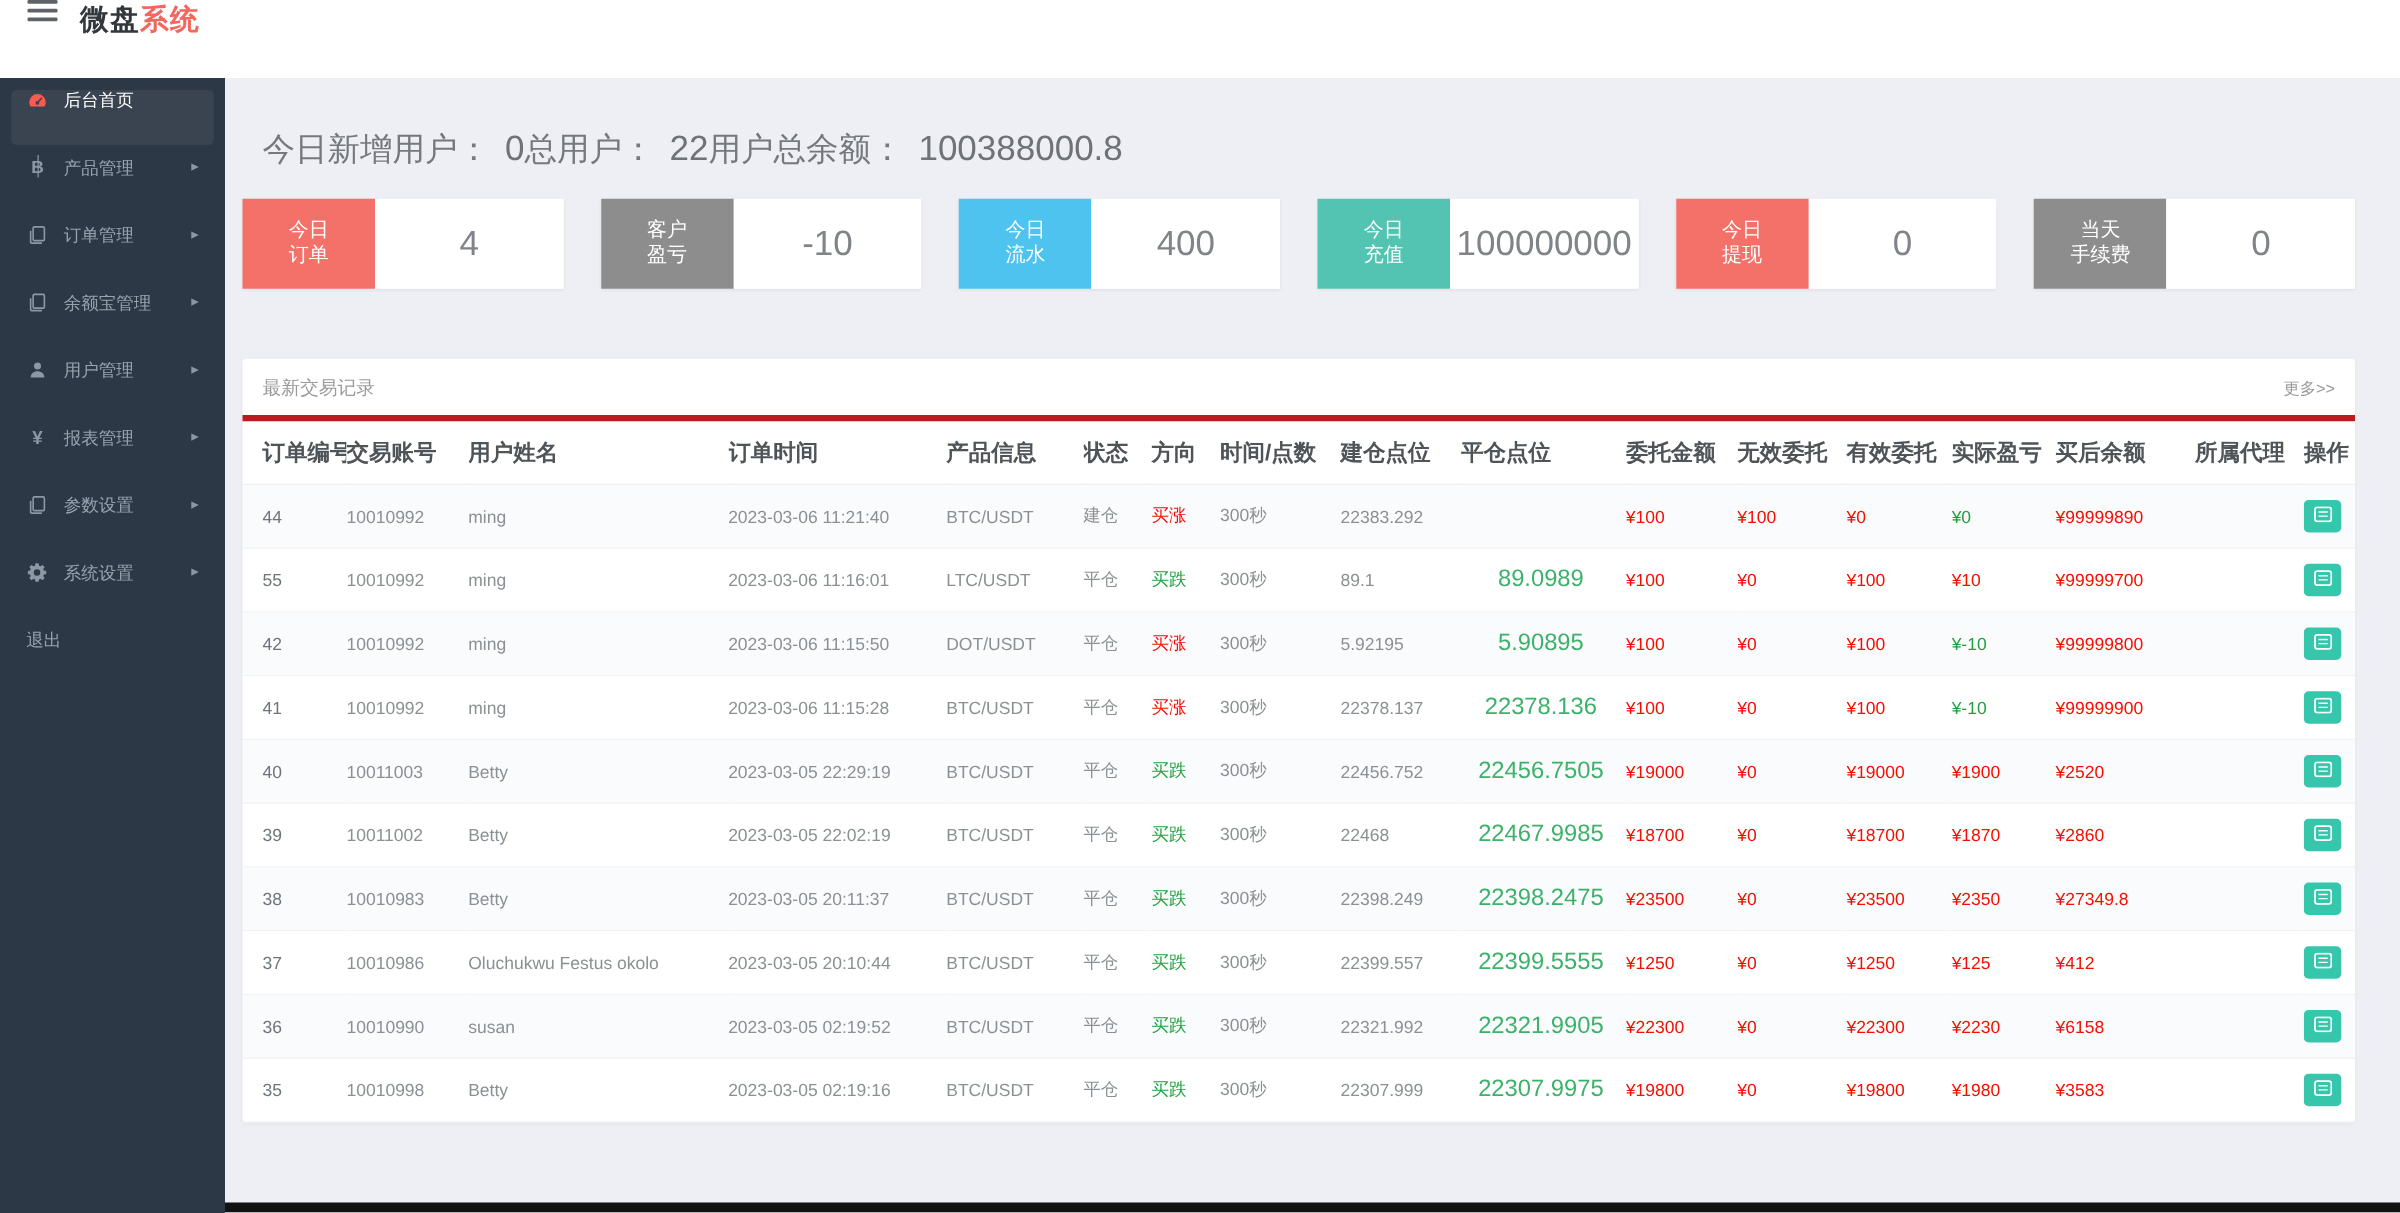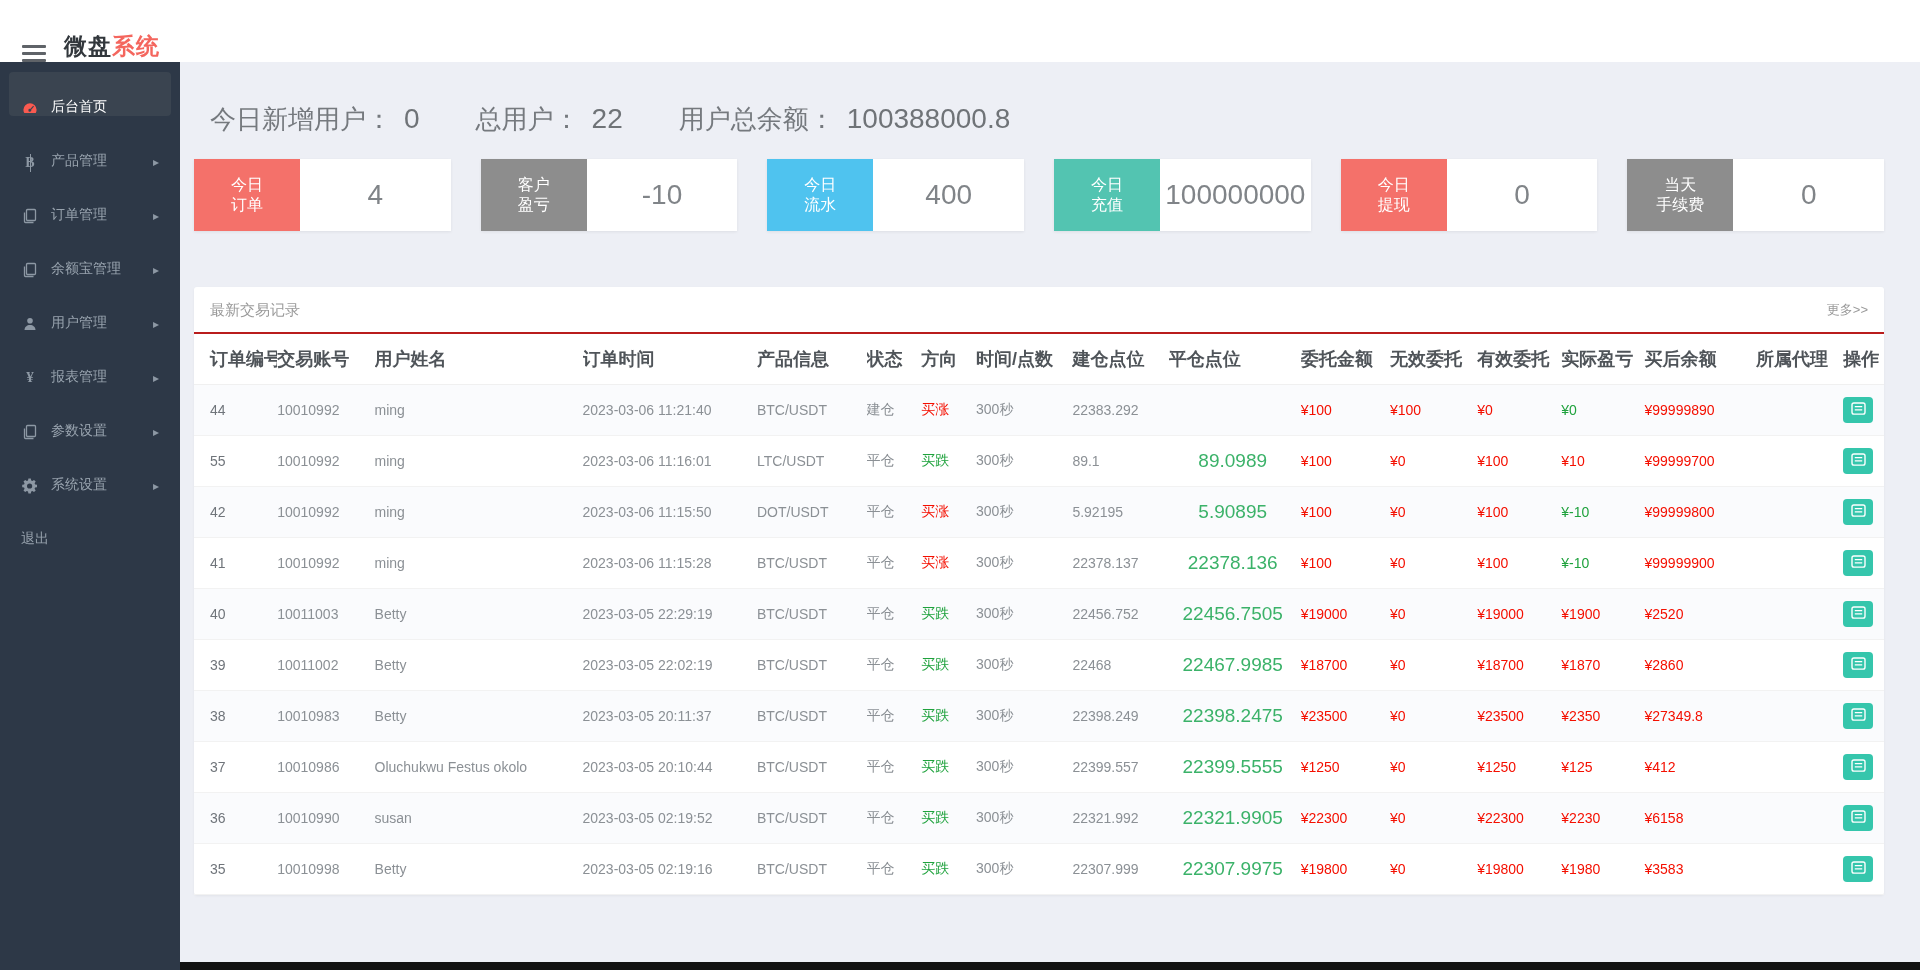--- a/index.html
+++ b/index.html
@@ -5,51 +5,51 @@
   :root{
     --red:#f40f00; --green:#1fa23d; --close-green:#3bb269;
     --sidebar:#2d3847; --sidebar-active:#3a4450; --accent:#f4665e;
     --teal:#35c6ac; --bg:#edeff5;
   }
   *{box-sizing:border-box;}
   html,body{margin:0;padding:0;width:1920px;height:970px;overflow:hidden;
     font-family:"Liberation Sans",sans-serif;background:var(--bg);}
   
   .navbar{position:fixed;top:0;left:0;right:0;height:62px;background:#fff;
-    display:flex;align-items:flex-end;padding-left:22px;z-index:20;}
+    display:flex;align-items:flex-start;padding-left:22px;z-index:20;}
   .burger{width:24px;display:flex;flex-direction:column;gap:4px;margin-right:18px;cursor:pointer;}
   .burger i{display:block;height:3px;background:#5f6368;border-radius:1px;}
   .logo{font-size:23px;font-weight:bold;color:#32373c;letter-spacing:1px;}
   .logo .accent{color:var(--accent);}
   
   .sidebar{position:fixed;top:62px;left:0;bottom:0;width:180px;background:var(--sidebar);z-index:15;}
-  .side-item{height:44px;margin:10px 9px;display:flex;align-items:flex-end;padding:0 12px;
-    color:#98a3ae;font-size:14px;border-radius:4px;cursor:pointer;font-family:Liberation Serif, serif;}
+  .side-item{height:44px;margin:10px 9px;display:flex;align-items:flex-start;padding:0 12px;
+    color:#98a3ae;font-size:14px;border-radius:4px;cursor:pointer;}
   .side-item.active{background:var(--sidebar-active);color:#fff;}
   .sicon{width:18px;margin-right:12px;display:flex;align-items:center;justify-content:center;color:#8d98a4;font-size:15px;font-weight:bold;}
   .sicon svg{width:16px;height:16px;}
   .sicon.accent{color:#fa5a50;}
   .sarrow{margin-left:auto;font-size:12px;color:#8d98a4;}
   .btc{display:inline-block;position:relative;font-weight:bold;font-size:14px;line-height:14px;}
   .btc i{position:absolute;left:50%;top:-2px;bottom:-2px;width:1px;background:currentColor;}
   
   .main{position:absolute;top:62px;left:180px;right:0;bottom:0;background:var(--bg);overflow:hidden;}
-  .stats{margin:40px 0 0 30px;display:flex;gap:56px;align-items:baseline;color:#75797e;font-size:26px;}
+  .stats{margin:40px 0 0 30px;display:flex;align-items:baseline;color:#75797e;font-size:26px;}
   .stat-value{font-size:28px;color:#6f7377;margin-left:12px;}
   
   .cards{display:flex;margin:22px 36px 0 14px;gap:30px;}
   .card{flex:1;height:72px;display:flex;box-shadow:0 1px 3px rgba(0,0,0,.07);}
   .card-label{width:106px;color:#fff;font-size:16px;display:flex;flex-direction:column;
     align-items:center;justify-content:center;line-height:20px;}
   .card-value{flex:1;background:#fff;color:#808488;font-size:28px;
     display:flex;align-items:center;justify-content:center;}
   
   .panel{margin:56px 36px 0 14px;background:#fff;border-radius:3px;box-shadow:0 1px 3px rgba(0,0,0,.05);}
-  .panel-head{display:flex;justify-content:space-between;align-items:flex-start;
-    padding:14px 16px 12px;border-bottom:2px solid #b91c1c;}
+  .panel-head{display:flex;justify-content:space-between;align-items:flex-end;
+    padding:14px 16px 12px;border-bottom:5px solid #b91c1c;}
   .panel-title{color:#9a9a9a;font-size:15px;}
   .more-link{color:#999;font-size:13px;cursor:pointer;}
   table{width:100%;border-collapse:collapse;table-layout:fixed;font-size:14px;color:#8b9095;}
   th{text-align:left;font-weight:bold;color:#4f5459;font-size:18px;
     padding:13px 4px 13px 0;border-bottom:1px solid #f0f0f0;white-space:nowrap;overflow:hidden;}
   th:first-child,td:first-child{padding-left:16px;}
   td{padding:12px 4px 12px 0;border-bottom:1px solid #f2f2f2;white-space:nowrap;overflow:hidden;}
   tbody tr:nth-child(odd){background:#fafbfd;}
   td.id-cell{color:#6f747a;}
   td.red{color:var(--red);}

